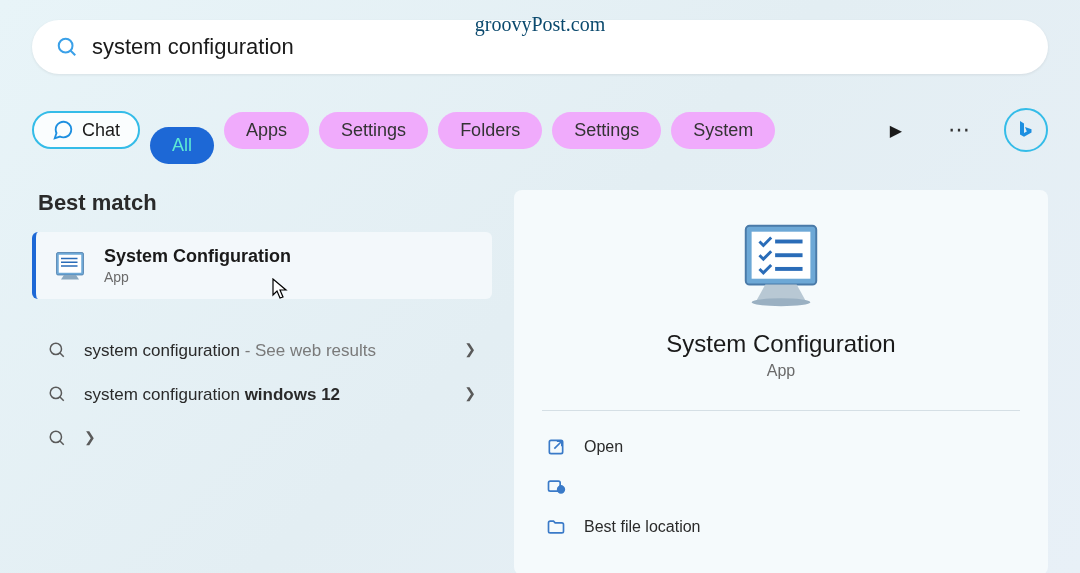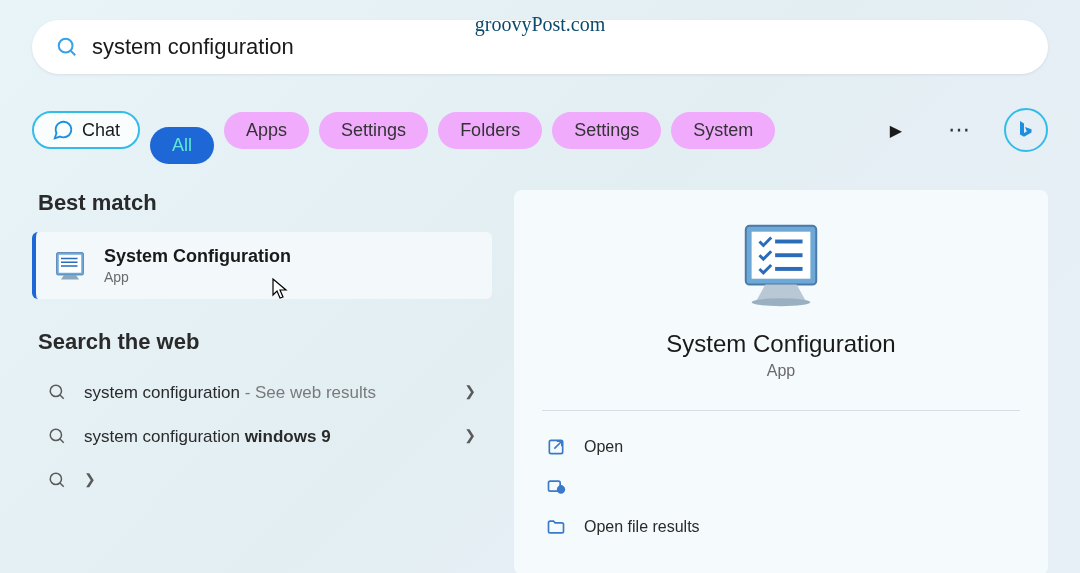--- a/index.html
+++ b/index.html
@@ -89,36 +89,35 @@
         </svg>
       <div>
         <div class="bm-title">System Configuration</div>
         <div class="bm-sub">App</div>
       </div>
       <svg class="cursor" width="18" height="22" viewBox="0 0 18 22">
           <path d="M1 1l0 16 4-4 3 7 3-1-3-7 6 0z" fill="#fff" stroke="#000" stroke-width="1.2"></path>
         </svg>
     </div>
 
-    <div class="section-title">Search the web</div>
 
     <div class="web-item">
       <svg class="si" width="18" height="18" viewBox="0 0 24 24" fill="none" stroke="currentColor" stroke-width="2">
           <circle cx="10.5" cy="10.5" r="7.5"></circle>
           <line x1="21" y1="21" x2="16" y2="16"></line>
         </svg>
       <div class="web-text"><span>system configuration</span><b></b><span class="web-hint"> - See web results</span></div>
       <span class="chev">❯</span>
     </div>
     <div class="web-item">
       <svg class="si" width="18" height="18" viewBox="0 0 24 24" fill="none" stroke="currentColor" stroke-width="2">
           <circle cx="10.5" cy="10.5" r="7.5"></circle>
           <line x1="21" y1="21" x2="16" y2="16"></line>
         </svg>
-      <div class="web-text"><span>system configuration </span><b>windows 9</b><span class="web-hint"></span></div>
+      <div class="web-text"><span>system configuration </span><b>windows 12</b><span class="web-hint"></span></div>
       <span class="chev">❯</span>
     </div>
     <div class="web-item">
       <svg class="si" width="18" height="18" viewBox="0 0 24 24" fill="none" stroke="currentColor" stroke-width="2">
           <circle cx="10.5" cy="10.5" r="7.5"></circle>
           <line x1="21" y1="21" x2="16" y2="16"></line>
         </svg>
       <span class="chev">❯</span>
     </div>
   </div>
@@ -150,16 +149,16 @@
       <svg viewBox="0 0 24 24" fill="none" stroke="#3a7ac8" stroke-width="2">
           <rect x="3" y="5" width="14" height="12" rx="2"></rect>
           <path d="M17 9l4 2-4 2v3a2 2 0 01-4 0" fill="#3a7ac8" stroke="none"></path>
           <circle cx="18" cy="15" r="4" fill="#3a7ac8"></circle>
         </svg>
     </div>
     <div class="action">
       <svg viewBox="0 0 24 24" fill="none" stroke="#3a7ac8" stroke-width="2">
           <path d="M3 7a2 2 0 012-2h4l2 2h8a2 2 0 012 2v8a2 2 0 01-2 2H5a2 2 0 01-2-2V7z"></path>
         </svg>
-      <span>Open file results</span>
+      <span>Best file location</span>
     </div>
   </div>
 </div>
 
 </body></html>

